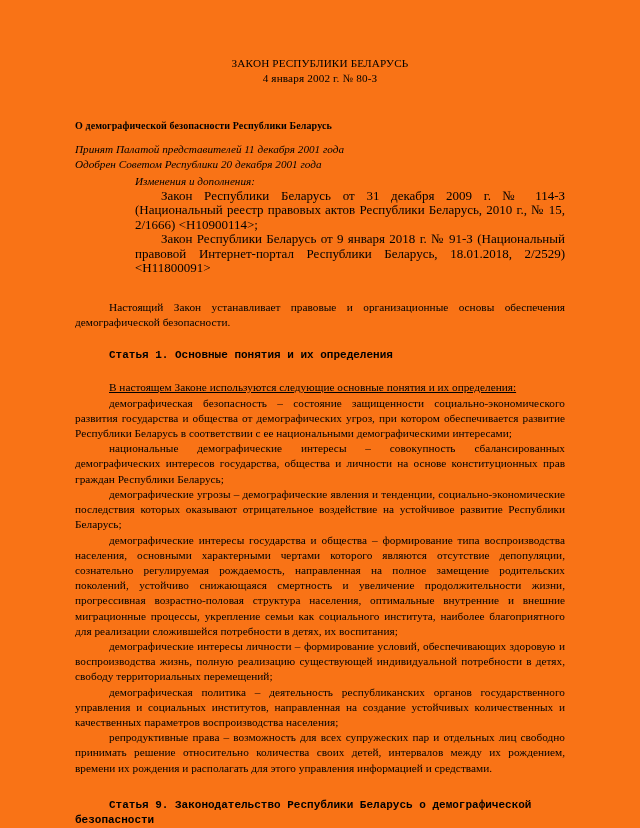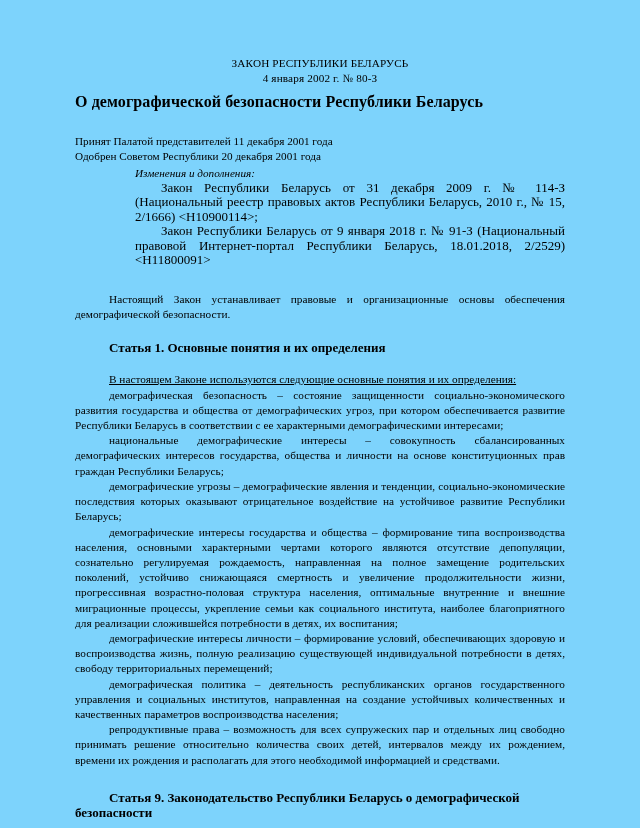--- a/index.html
+++ b/index.html
@@ -14,42 +14,43 @@
     font-family: "Liberation Serif", "DejaVu Serif", serif;
     color: #000000;
     -webkit-font-smoothing: none;
   }
   .page {
     position: relative;
     width: 640px;
     height: 828px;
     box-sizing: border-box;
     padding: 56px 75px 0 75px;
-    background: #7dd3fc;
+    background: #f97316;
     overflow: hidden;
   }
   .doc-header {
     text-align: center;
     font-size: 11.2px;
     line-height: 15px;
     letter-spacing: 0.15px;
   }
   .doc-header .law-line {
     display: block;
   }
   .doc-title {
-    margin-top: 7px;
-    font-size: 16px;
+    margin-top: 31px;
+    font-size: 10px;
     font-weight: bold;
     line-height: 17px;
     text-align: left;
     letter-spacing: 0.1px;
   }
   .adoption {
-    margin-top: 24px;
+    margin-top: 8px;
+    font-style: italic;
     font-size: 11.2px;
     line-height: 14.5px;
     text-align: left;
   }
   .adoption .adopt-line {
     display: block;
   }
   .amend-head {
     margin-top: 3px;
     font-size: 11.2px;
@@ -73,25 +74,26 @@
     line-height: 15.2px;
     text-align: justify;
     text-align-last: left;
     text-indent: 34px;
     margin: 0;
   }
   .intro-para {
     margin-top: 24px;
   }
   .article-heading {
-    font-size: 13px;
+    font-size: 11px;
     font-weight: bold;
     line-height: 15px;
     text-indent: 34px;
     margin: 0;
+    font-family: Liberation Mono, monospace;
   }
   .gap-before-article {
     margin-top: 18px;
   }
   .gap-after-article {
     margin-top: 17px;
     text-decoration: underline;
   }
   .def-para {
     margin-top: 0;
@@ -123,23 +125,23 @@
     <p class="amend-item" style="margin:0">Закон Республики Беларусь от 31 декабря 2009 г. № 114-З (Национальный реестр правовых актов Республики Беларусь, 2010 г., № 15, 2/1666) &lt;H10900114&gt;;</p>
     <p class="amend-item" style="margin:0">Закон Республики Беларусь от 9 января 2018 г. № 91-З (Национальный правовой Интернет-портал Республики Беларусь, 18.01.2018, 2/2529) &lt;H11800091&gt;</p>
   </div>
 
   <p class="body-para intro-para">Настоящий Закон устанавливает правовые и организационные основы обеспечения демографической безопасности.</p>
 
   <p class="article-heading gap-before-article">Статья 1. Основные понятия и их определения</p>
 
   <p class="body-para gap-after-article">В настоящем Законе используются следующие основные понятия и их определения:</p>
 
-  <p class="body-para def-para">демографическая безопасность – состояние защищенности социально-экономического развития государства и общества от демографических угроз, при котором обеспечивается развитие Республики Беларусь в соответствии с ее характерными демографическими интересами;</p>
+  <p class="body-para def-para">демографическая безопасность – состояние защищенности социально-экономического развития государства и общества от демографических угроз, при котором обеспечивается развитие Республики Беларусь в соответствии с ее национальными демографическими интересами;</p>
   <p class="body-para def-para">национальные демографические интересы – совокупность сбалансированных демографических интересов государства, общества и личности на основе конституционных прав граждан Республики Беларусь;</p>
   <p class="body-para def-para">демографические угрозы – демографические явления и тенденции, социально-экономические последствия которых оказывают отрицательное воздействие на устойчивое развитие Республики Беларусь;</p>
   <p class="body-para def-para">демографические интересы государства и общества – формирование типа воспроизводства населения, основными характерными чертами которого являются отсутствие депопуляции, сознательно регулируемая рождаемость, направленная на полное замещение родительских поколений, устойчиво снижающаяся смертность и увеличение продолжительности жизни, прогрессивная возрастно-половая структура населения, оптимальные внутренние и внешние миграционные процессы, укрепление семьи как социального института, наиболее благоприятного для реализации сложившейся потребности в детях, их воспитания;</p>
   <p class="body-para def-para">демографические интересы личности – формирование условий, обеспечивающих здоровую и воспроизводства жизнь, полную реализацию существующей индивидуальной потребности в детях, свободу территориальных перемещений;</p>
   <p class="body-para def-para">демографическая политика – деятельность республиканских органов государственного управления и социальных институтов, направленная на создание устойчивых количественных и качественных параметров воспроизводства населения;</p>
-  <p class="body-para def-para">репродуктивные права – возможность для всех супружеских пар и отдельных лиц свободно принимать решение относительно количества своих детей, интервалов между их рождением, времени их рождения и располагать для этого необходимой информацией и средствами.</p>
+  <p class="body-para def-para">репродуктивные права – возможность для всех супружеских пар и отдельных лиц свободно принимать решение относительно количества своих детей, интервалов между их рождением, времени их рождения и располагать для этого управления информацией и средствами.</p>
 
   <p class="article-heading article2-heading">Статья 9. Законодательство Республики Беларусь о демографической безопасности</p>
 
 </div>
 
 </body></html>

